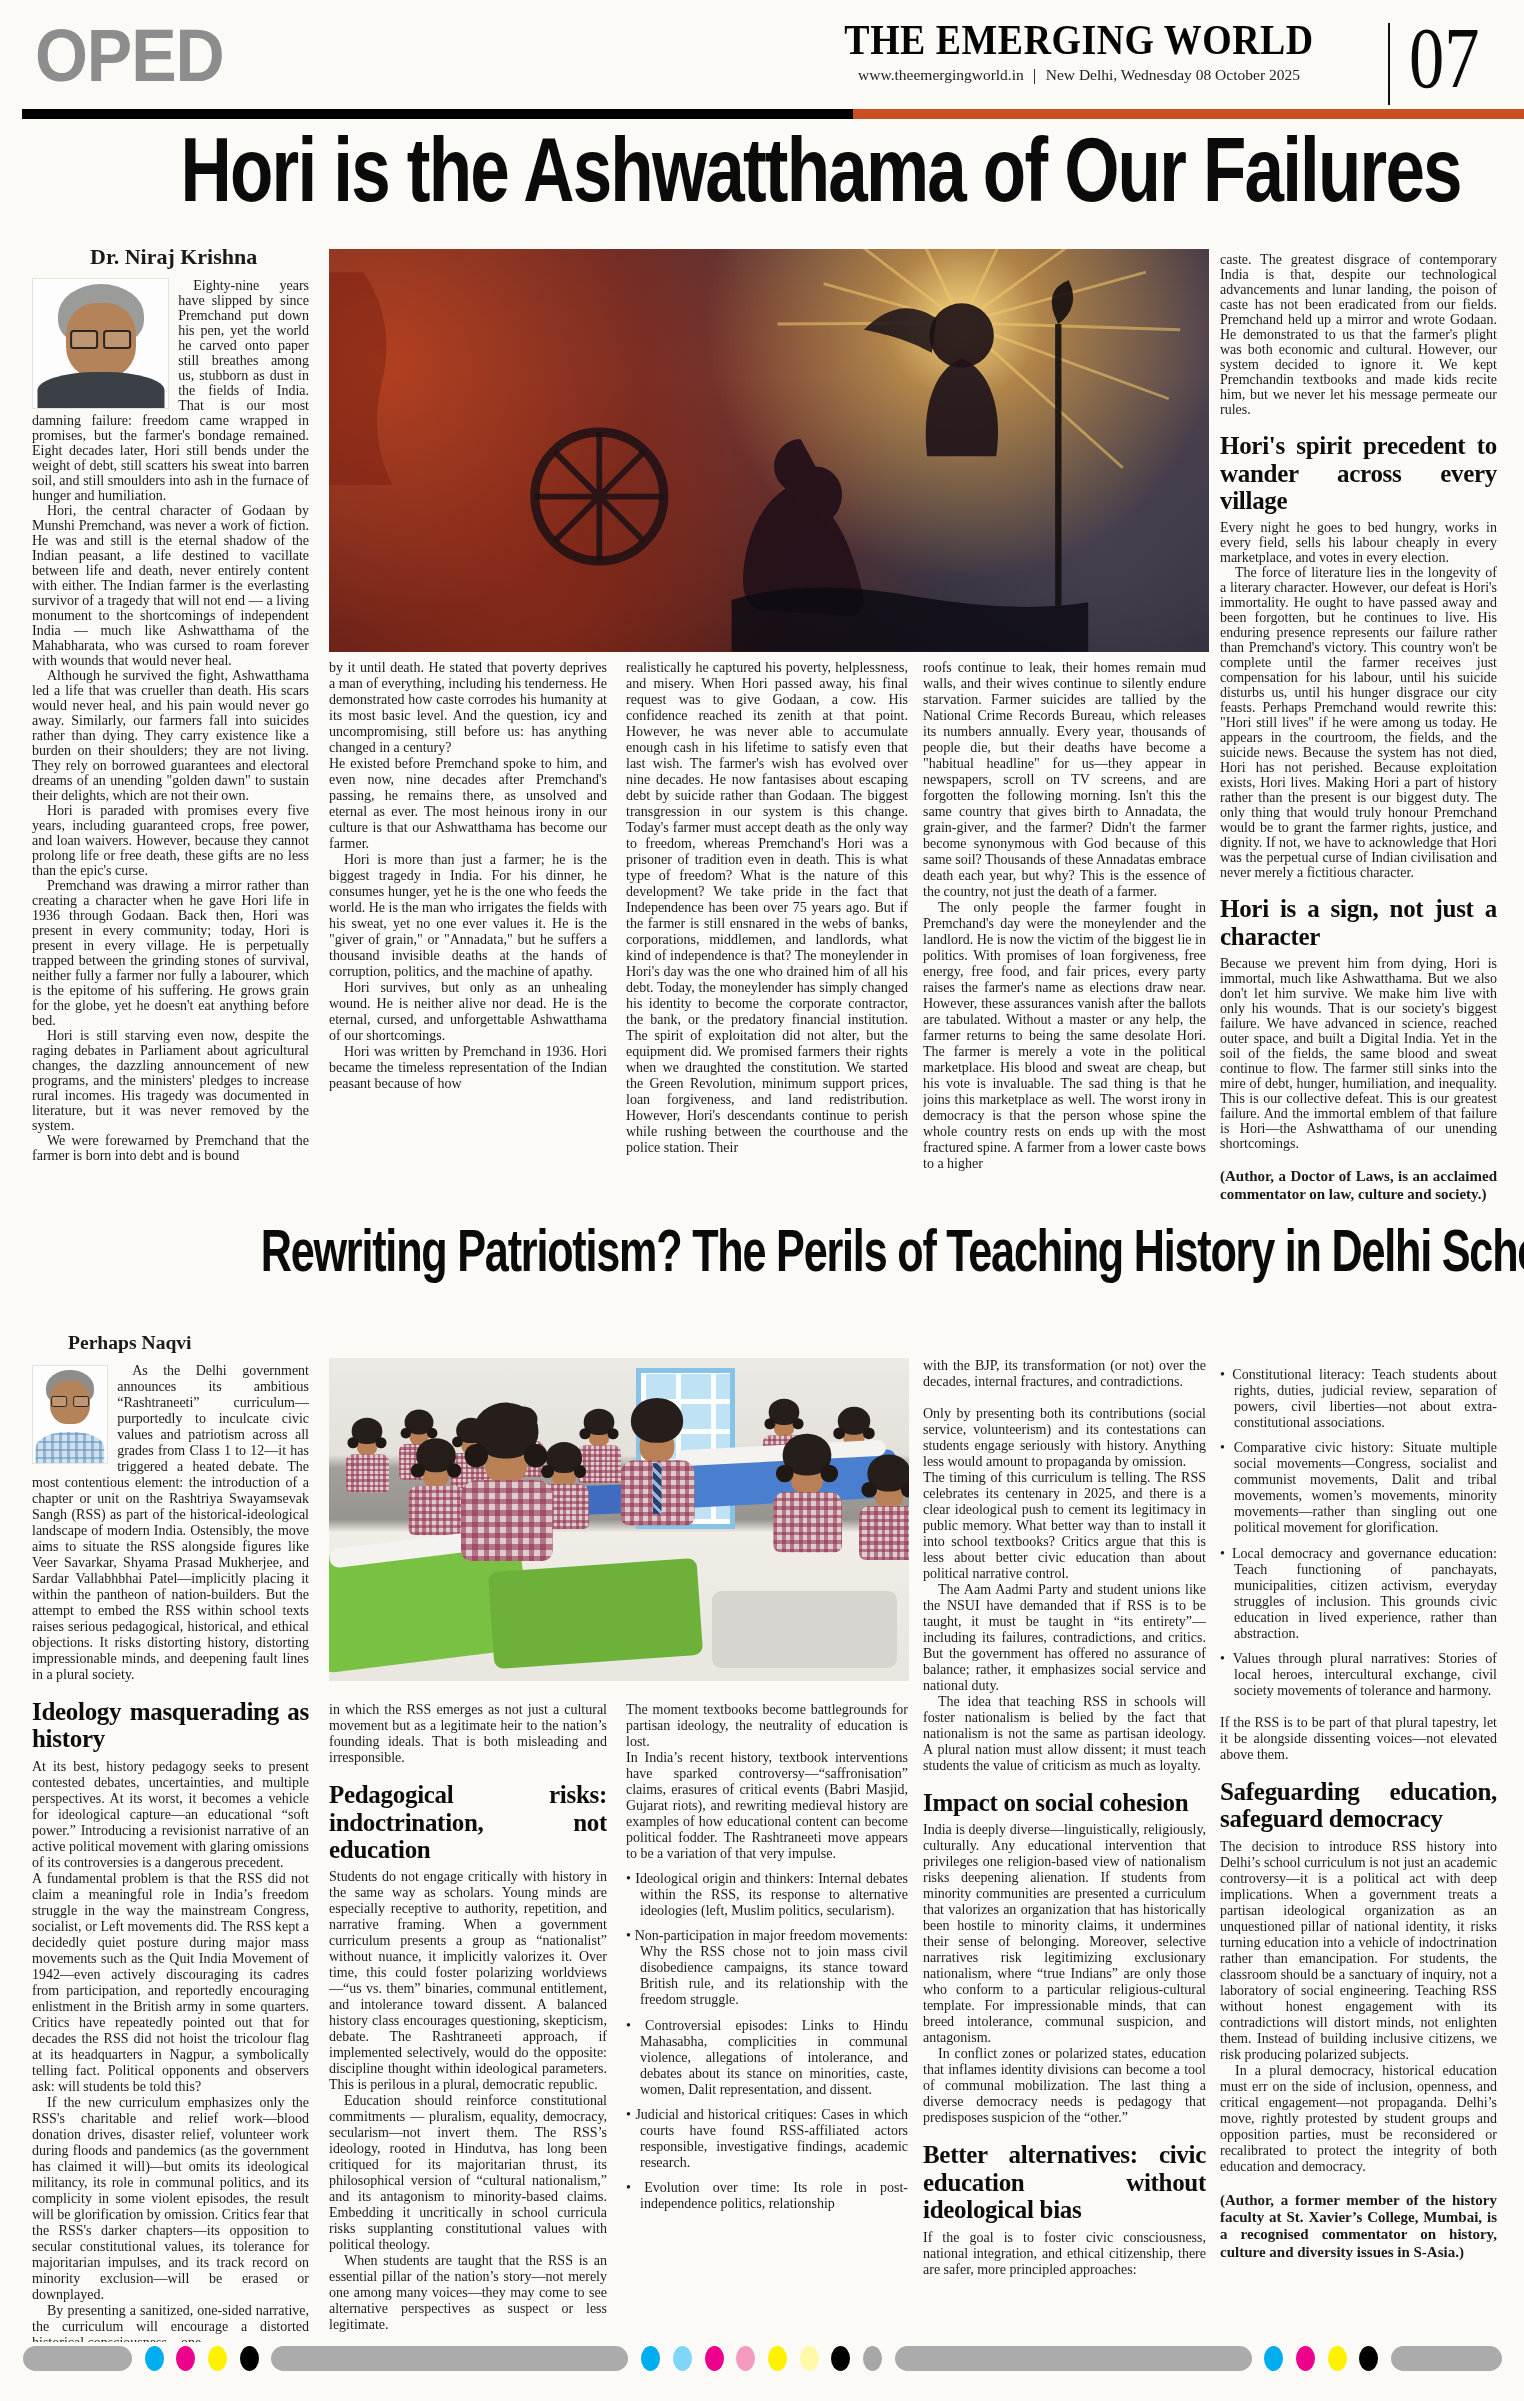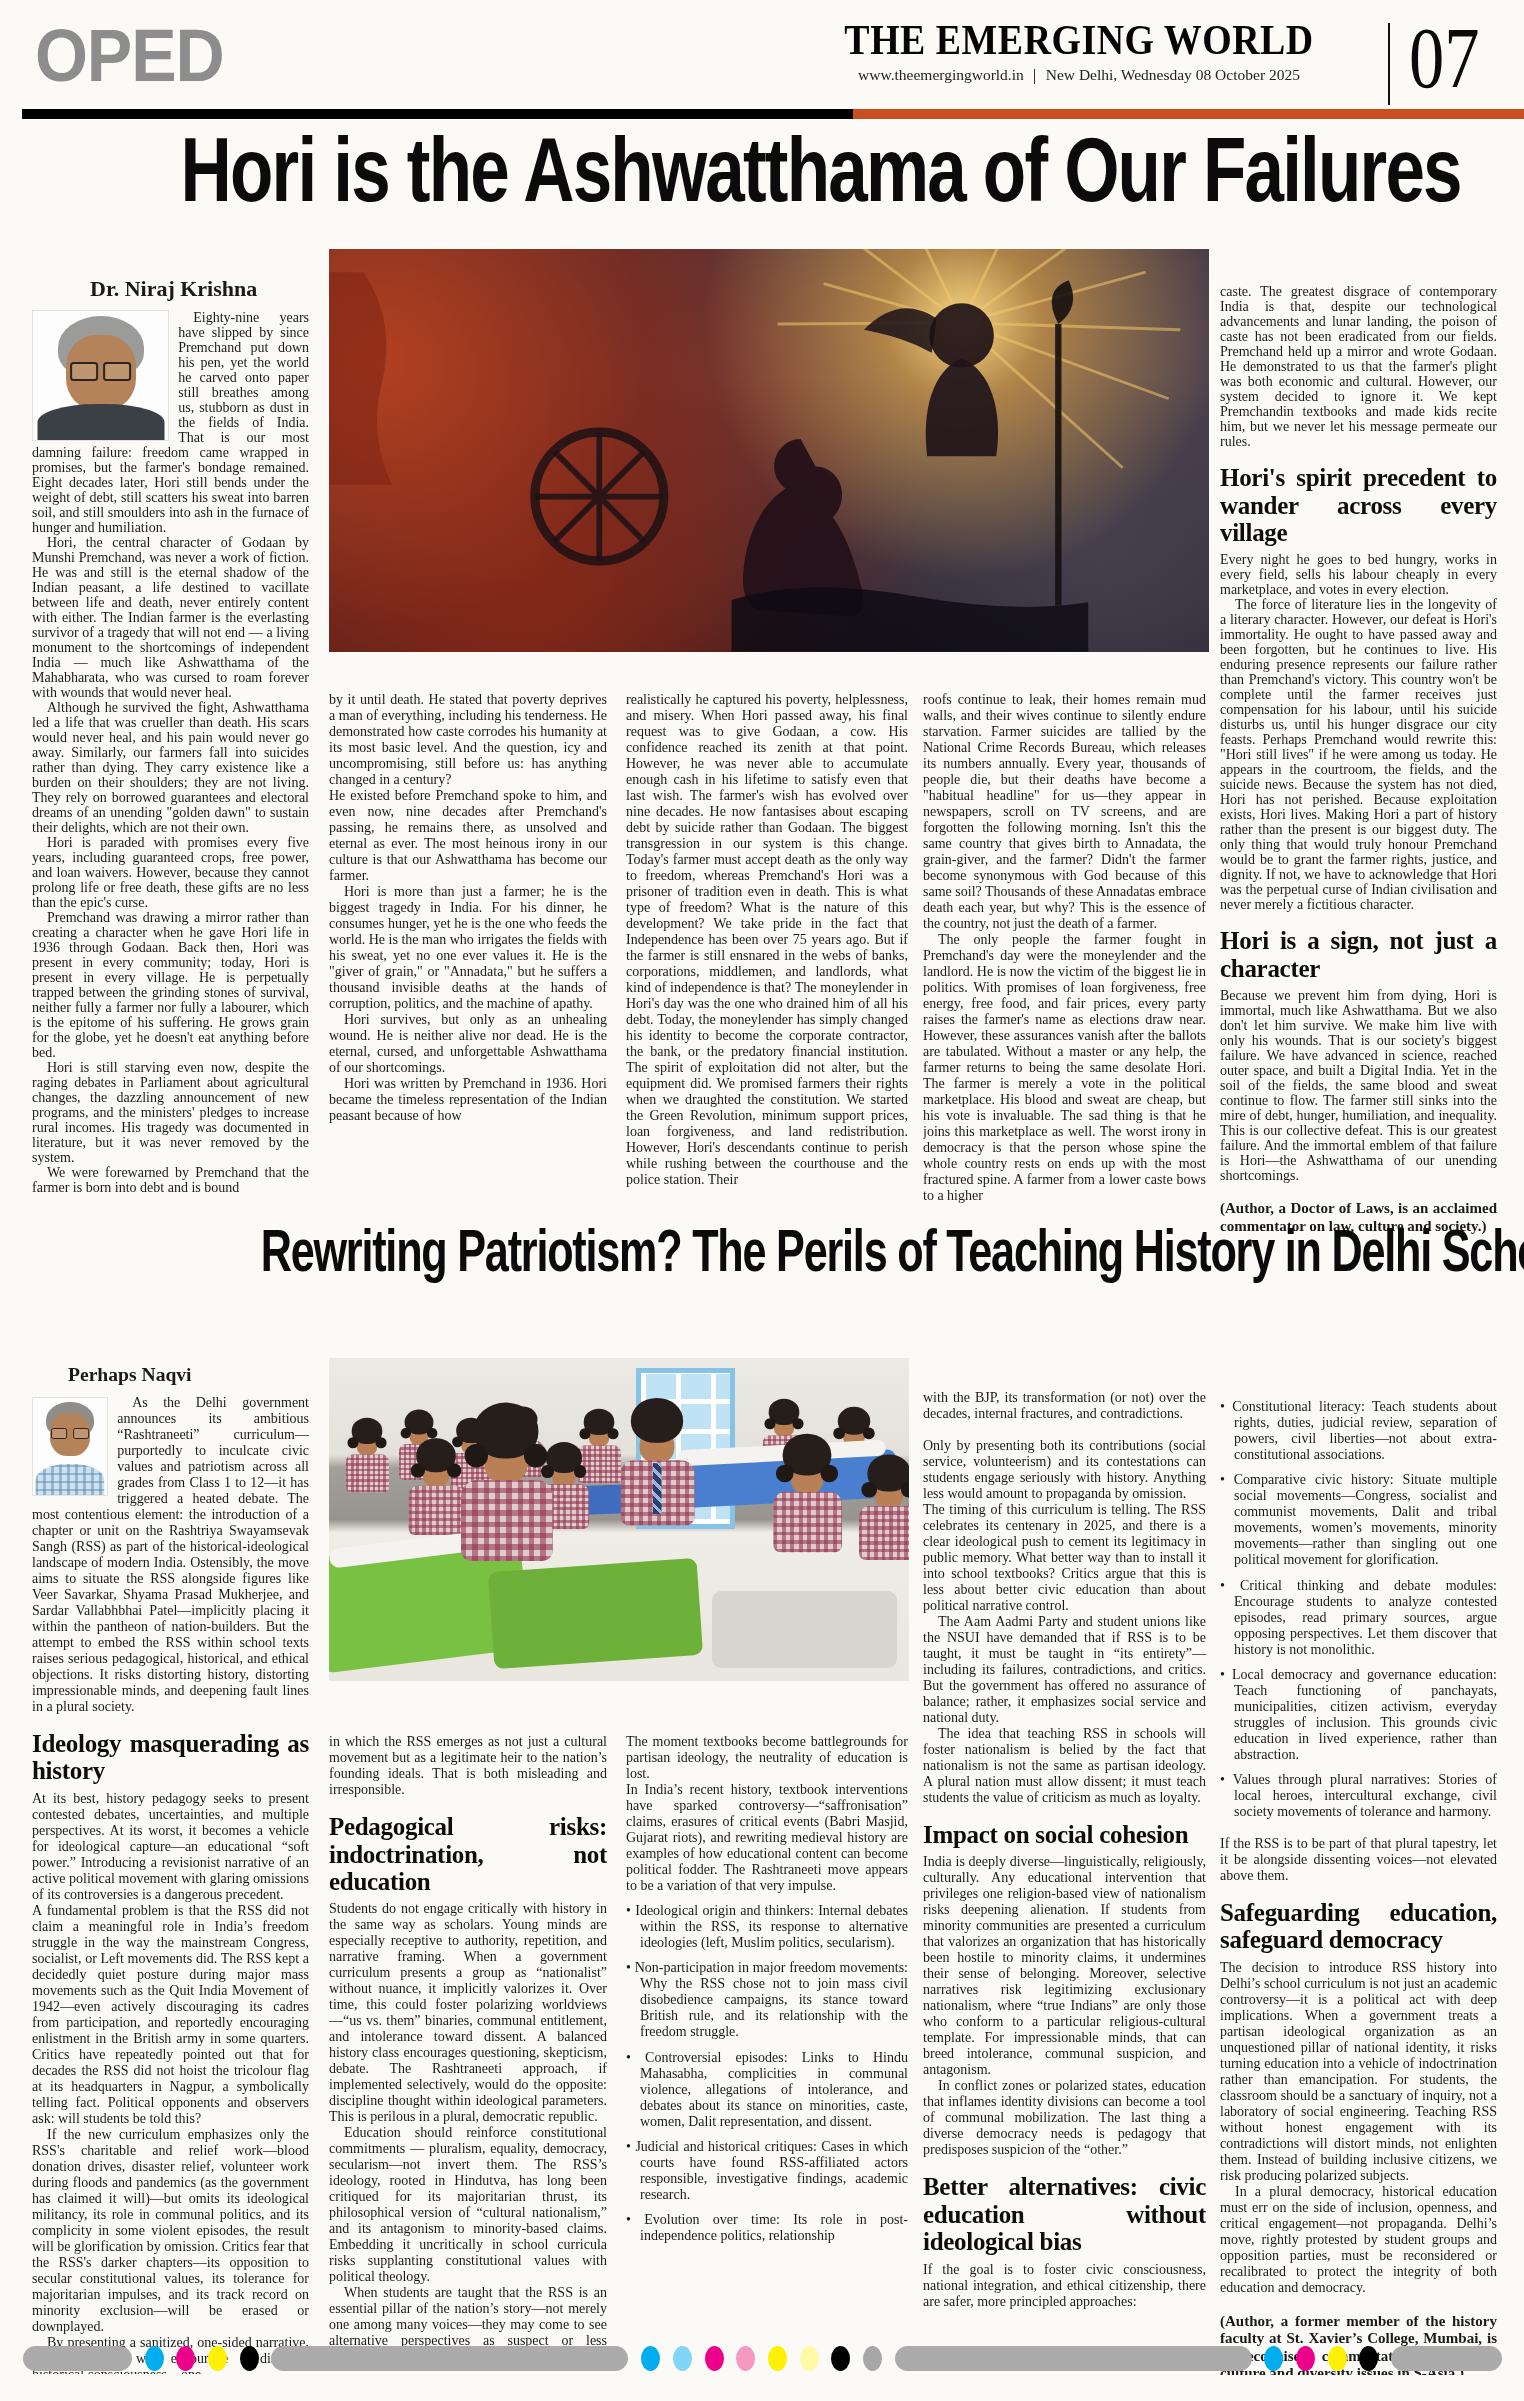--- a/index.html
+++ b/index.html
@@ -15,21 +15,21 @@
   .pageno{position:absolute;left:1397px;top:0px;width:115px;font:400 86px/1.05 "Liberation Serif",serif;color:#0a0a0a;text-align:center;transform:scaleX(.82);transform-origin:left top;}
   .toprule{position:absolute;left:22px;top:96px;width:1503px;height:10.4px;display:flex;}
   .toprule .blk{background:#000;width:831px;height:100%;}
   .toprule .org{background:#c94f21;flex:1;height:100%;}
   
   .headline1{position:absolute;left:0;top:122px;width:100%;text-align:center;white-space:nowrap;}
   .headline1 span{display:inline-block;font:700 91px/1.05 "Liberation Sans",sans-serif;letter-spacing:-2.3px;color:#0b0b0b;transform:scaleX(.78);transform-origin:center top;}
   .headline2{position:absolute;left:0;top:1219px;width:100%;text-align:center;white-space:nowrap;}
   .headline2 span{display:inline-block;font:700 60px/1.05 "Liberation Sans",sans-serif;letter-spacing:-1.7px;color:#0b0b0b;transform:scaleX(.72);transform-origin:center top;}
   
-  .col{position:absolute;overflow:hidden;text-align:justify;font-size:14px;line-height:16px;margin-top:32px;}
+  .col{position:absolute;overflow:hidden;text-align:justify;font-size:14px;line-height:16px;}
   .col p{margin:0;}
   .col p.pi{text-indent:15px;}
   .col p.b{padding-left:14px;text-indent:-14px;margin-top:9.2px;}
   .col p.b::before{content:"• ";}
   .col p.gap{margin-top:16px;}
   .col p.credit{font-weight:700;font-size:15px;line-height:17.3px;margin-top:17.3px;}
   .col h3{font:700 25px/1.1 "Liberation Serif",serif;margin:15px 0 5.8px;letter-spacing:-0.3px;color:#0d0d0d;}
   .tight{line-height:15px;}
   .byline{font:700 22px/1.1 "Liberation Serif",serif;margin:0 0 9.2px 0;}
   .byline.a1{padding-left:58px;}
@@ -314,21 +314,20 @@
         <p class="p">India is deeply diverse—linguistically, religiously, culturally. Any educational intervention that privileges one religion-based view of nationalism risks deepening alienation. If students from minority communities are presented a curriculum that valorizes an organization that has historically been hostile to minority claims, it undermines their sense of belonging. Moreover, selective narratives risk legitimizing exclusionary nationalism, where “true Indians” are only those who conform to a particular religious-cultural template. For impressionable minds, that can breed intolerance, communal suspicion, and antagonism.</p>
         <p class="pi">In conflict zones or polarized states, education that inflames identity divisions can become a tool of communal mobilization. The last thing a diverse democracy needs is pedagogy that predisposes suspicion of the “other.”</p>
         <h3 class="">Better alternatives: civic education without ideological bias</h3>
         <p class="p">If the goal is to foster civic consciousness, national integration, and ethical citizenship, there are safer, more principled approaches:</p>
       </div>
   </div>
   <div class="col" style="left:1220px;top:1358px;width:277px;height:985px;">
     <div>
         <p class="b">Constitutional literacy: Teach students about rights, duties, judicial review, separation of powers, civil liberties—not about extra-constitutional associations.</p>
         <p class="b">Comparative civic history: Situate multiple social movements—Congress, socialist and communist movements, Dalit and tribal movements, women’s movements, minority movements—rather than singling out one political movement for glorification.</p>
-        <p class="b">Critical thinking and debate modules: Encourage students to analyze contested episodes, read primary sources, argue opposing perspectives. Let them discover that history is not monolithic.</p>
         <p class="b">Local democracy and governance education: Teach functioning of panchayats, municipalities, citizen activism, everyday struggles of inclusion. This grounds civic education in lived experience, rather than abstraction.</p>
         <p class="b">Values through plural narratives: Stories of local heroes, intercultural exchange, civil society movements of tolerance and harmony.</p>
         <p class="p gap">If the RSS is to be part of that plural tapestry, let it be alongside dissenting voices—not elevated above them.</p>
         <h3 class="">Safeguarding education, safeguard democracy</h3>
         <p class="p">The decision to introduce RSS history into Delhi’s school curriculum is not just an academic controversy—it is a political act with deep implications. When a government treats a partisan ideological organization as an unquestioned pillar of national identity, it risks turning education into a vehicle of indoctrination rather than emancipation. For students, the classroom should be a sanctuary of inquiry, not a laboratory of social engineering. Teaching RSS without honest engagement with its contradictions will distort minds, not enlighten them. Instead of building inclusive citizens, we risk producing polarized subjects.</p>
         <p class="pi">In a plural democracy, historical education must err on the side of inclusion, openness, and critical engagement—not propaganda. Delhi’s move, rightly protested by student groups and opposition parties, must be reconsidered or recalibrated to protect the integrity of both education and democracy.</p>
         <p class="credit">(Author, a former member of the history faculty at St. Xavier’s College, Mumbai, is a recognised commentator on history, culture and diversity issues in S-Asia.)</p>
       </div>
   </div>
 

